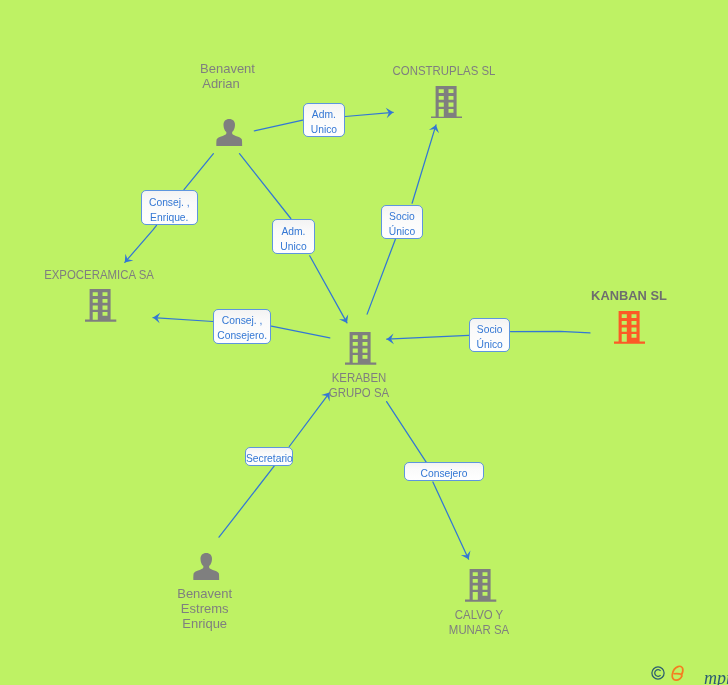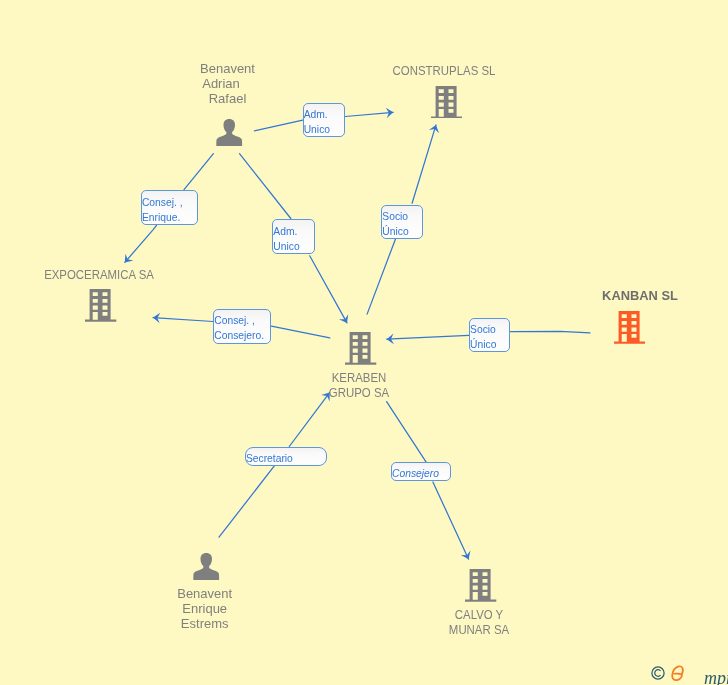--- a/index.html
+++ b/index.html
@@ -1,31 +1,31 @@
 <!DOCTYPE html>
 <html><head>
 <meta charset="utf-8">
 <style>
   html,body{margin:0;padding:0;background:#ffffff;}
   body{width:728px;height:685px;overflow:hidden;
        font-family:"Liberation Sans",sans-serif;
        -webkit-font-smoothing:antialiased;}
-  #stage{position:relative;width:728px;height:685px;background:#fef9c3;}
+  #stage{position:relative;width:728px;height:685px;background:#bef264;}
   svg.edges{position:absolute;left:0;top:0;width:728px;height:685px;overflow:visible;}
   .nodeicon{position:absolute;line-height:0;font-size:0;}
   .nodelabel{position:absolute;color:#7f7f7f;font-size:13px;white-space:nowrap;}
   .nodelabel .lrow{position:relative;height:14.9px;}
   .nodelabel .ltxt{position:absolute;transform:translateX(-50%);white-space:nowrap;}
   .nodelabel .ltxt.upper{transform:translateX(-50%) scaleX(0.878);}
   .nodelabel.strong{color:#6e6e6e;font-weight:bold;}
   .nodelabel.strong .ltxt.upper{transform:translateX(-50%) scaleX(0.99);}
   .rolebox{position:absolute;border:1.35px solid #5e96de;border-radius:5px;
     background:linear-gradient(180deg,#f3f3f3 0%,#fafafa 35%,#fefefe 100%);
     color:#3377d4;font-size:10.3px;
-    text-align:left;box-sizing:border-box;
+    text-align:center;box-sizing:border-box;
     display:flex;flex-direction:column;justify-content:center;padding-top:4px;}
   .rolebox .ln{display:block;line-height:15.1px;}
   .logo{position:absolute;}
 </style>
 </head>
 <body>
 
 <div id="stage">
   <svg class="edges" viewBox="0 0 728 685" width="728" height="685">
       <polyline points="254.3,130.9 302.7,120.1" fill="none" stroke="#3377d4" stroke-width="1.25" stroke-linecap="round" stroke-linejoin="round"></polyline>
@@ -57,23 +57,20 @@
       <div class="nodeicon" style="left: 216.25px; top: 118.6px;"><svg viewBox="0 0 26.5 27.1" width="26.5" height="27.1">
           <path fill="#7f7f7f" d="M13.25 0 C9.55 0 7.5 2.25 7.5 5.9 C7.5 8.85 8.9 12.2 10.35 12.9 L10.35 14.6 C10.1 15.5 8.85 16.25 6.7 16.9 C3.25 17.9 1.25 18.8 0.72 20.3 C0.5 21.0 0.35 22.3 0.35 27.1 L26.15 27.1 C26.15 22.3 26.0 21.0 25.78 20.3 C25.25 18.8 23.25 17.9 19.8 16.9 C17.65 16.25 16.4 15.5 16.15 14.6 L16.15 12.9 C17.6 12.2 19.0 8.85 19.0 5.9 C19.0 2.25 16.95 0 13.25 0 Z"></path>
         </svg></div>
       <div class="nodelabel" style="left: 0px; width: 728px; top: 61.3px;">
         <div class="lrow">
           <span class="ltxt" style="left: 227.5px;">Benavent</span>
         </div>
         <div class="lrow">
           <span class="ltxt" style="left: 221px;">Adrian</span>
         </div>
-        <div class="lrow">
-          <span class="ltxt" style="left: 227.5px;">Rafael</span>
-        </div>
       </div>
       <div class="nodeicon" style="left: 430.85px; top: 85.8px;"><svg viewBox="0 0 31.3 32.7" width="31.3" height="32.7">
           <path fill="#7f7f7f" fill-rule="evenodd" d="M4.6 0 H25.6 V30.4 H31.3 V32.7 H0 V30.4 H4.6 Z M7.7 3.2 H12.8 V6.9 H7.7 Z M17.5 3.2 H22.5 V6.9 H17.5 Z M7.7 9.9 H12.8 V13.7 H7.7 Z M17.5 9.9 H22.5 V13.7 H17.5 Z M7.7 16.6 H12.8 V20.7 H7.7 Z M17.5 16.6 H22.5 V20.7 H17.5 Z M7.7 23.0 H12.8 V30.7 H7.7 Z M17.5 23.0 H22.5 V26.8 H17.5 Z"></path>
         </svg></div>
       <div class="nodelabel" style="left: 0px; width: 728px; top: 62.6px;">
         <div class="lrow">
           <span class="ltxt upper" style="left: 444.1px;">CONSTRUPLAS SL</span>
         </div>
       </div>
       <div class="nodeicon" style="left: 85.35px; top: 289.2px;"><svg viewBox="0 0 31.3 32.7" width="31.3" height="32.7">
@@ -91,37 +88,37 @@
         <div class="lrow">
           <span class="ltxt upper" style="left: 358.5px;">KERABEN</span>
         </div>
         <div class="lrow">
           <span class="ltxt upper" style="left: 358.5px;">GRUPO SA</span>
         </div>
       </div>
       <div class="nodeicon" style="left: 613.55px; top: 310.9px;"><svg viewBox="0 0 31.3 32.7" width="31.3" height="32.7">
           <path fill="#fc5a26" fill-rule="evenodd" d="M4.6 0 H25.6 V30.4 H31.3 V32.7 H0 V30.4 H4.6 Z M7.7 3.2 H12.8 V6.9 H7.7 Z M17.5 3.2 H22.5 V6.9 H17.5 Z M7.7 9.9 H12.8 V13.7 H7.7 Z M17.5 9.9 H22.5 V13.7 H17.5 Z M7.7 16.6 H12.8 V20.7 H7.7 Z M17.5 16.6 H22.5 V20.7 H17.5 Z M7.7 23.0 H12.8 V30.7 H7.7 Z M17.5 23.0 H22.5 V26.8 H17.5 Z"></path>
         </svg></div>
-      <div class="nodelabel strong" style="left: 12px; width: 628px; top: 287.7px;">
+      <div class="nodelabel strong" style="left: 1px; width: 628px; top: 287.7px;">
         <div class="lrow">
           <span class="ltxt upper" style="left: 628.1px;">KANBAN SL</span>
         </div>
       </div>
       <div class="nodeicon" style="left: 193.25px; top: 553px;"><svg viewBox="0 0 26.5 27.1" width="26.5" height="27.1">
           <path fill="#7f7f7f" d="M13.25 0 C9.55 0 7.5 2.25 7.5 5.9 C7.5 8.85 8.9 12.2 10.35 12.9 L10.35 14.6 C10.1 15.5 8.85 16.25 6.7 16.9 C3.25 17.9 1.25 18.8 0.72 20.3 C0.5 21.0 0.35 22.3 0.35 27.1 L26.15 27.1 C26.15 22.3 26.0 21.0 25.78 20.3 C25.25 18.8 23.25 17.9 19.8 16.9 C17.65 16.25 16.4 15.5 16.15 14.6 L16.15 12.9 C17.6 12.2 19.0 8.85 19.0 5.9 C19.0 2.25 16.95 0 13.25 0 Z"></path>
         </svg></div>
       <div class="nodelabel" style="left: 0px; width: 728px; top: 586.1px;">
         <div class="lrow">
           <span class="ltxt" style="left: 204.7px;">Benavent</span>
         </div>
         <div class="lrow">
-          <span class="ltxt" style="left: 204.7px;">Enrique</span>
+          <span class="ltxt" style="left: 204.7px;">Estrems</span>
         </div>
         <div class="lrow">
-          <span class="ltxt" style="left: 204.7px;">Estrems</span>
+          <span class="ltxt" style="left: 204.7px;">Enrique</span>
         </div>
       </div>
       <div class="nodeicon" style="left: 465.45px; top: 569.1px;"><svg viewBox="0 0 31.3 32.7" width="31.3" height="32.7">
           <path fill="#7f7f7f" fill-rule="evenodd" d="M4.6 0 H25.6 V30.4 H31.3 V32.7 H0 V30.4 H4.6 Z M7.7 3.2 H12.8 V6.9 H7.7 Z M17.5 3.2 H22.5 V6.9 H17.5 Z M7.7 9.9 H12.8 V13.7 H7.7 Z M17.5 9.9 H22.5 V13.7 H17.5 Z M7.7 16.6 H12.8 V20.7 H7.7 Z M17.5 16.6 H22.5 V20.7 H17.5 Z M7.7 23.0 H12.8 V30.7 H7.7 Z M17.5 23.0 H22.5 V26.8 H17.5 Z"></path>
         </svg></div>
       <div class="nodelabel" style="left: 0px; width: 728px; top: 607.3px;">
         <div class="lrow">
           <span class="ltxt upper" style="left: 479.2px;">CALVO Y</span>
         </div>
         <div class="lrow">
@@ -147,24 +144,24 @@
         <span class="ln">Único</span>
       </div>
       <div class="rolebox" style="left: 213.3px; top: 309px; width: 57.7px; height: 34.9px;">
         <span class="ln">Consej. ,</span>
         <span class="ln">Consejero.</span>
       </div>
       <div class="rolebox" style="left: 469.1px; top: 318.2px; width: 41.2px; height: 34.2px;">
         <span class="ln">Socio</span>
         <span class="ln">Único</span>
       </div>
-      <div class="rolebox" style="left: 244.9px; top: 446.9px; width: 82px; height: 19.5px; border-radius: 8px;">
+      <div class="rolebox" style="left: 244.9px; top: 446.9px; width: 48px; height: 19.5px;">
         <span class="ln">Secretario</span>
       </div>
-      <div class="rolebox" style="left: 391px; top: 461.9px; width: 60px; height: 19.1px; font-style: italic;">
+      <div class="rolebox" style="left: 404px; top: 461.9px; width: 80px; height: 19.1px;">
         <span class="ln">Consejero</span>
       </div>
     </div>
 
   <div class="logo" id="logo-el" style="left: 0px; top: 0px;">
       <svg width="14" height="14" viewBox="0 0 14 14" style="position:absolute;left:651.3px;top:666.3px;">
         <circle cx="7" cy="7" r="6.1" fill="none" stroke="#2c5d70" stroke-width="1.25"></circle>
         <path d="M9.55 4.85 A3.3 3.3 0 1 0 9.55 9.15" fill="none" stroke="#2c5d70" stroke-width="1.25"></path>
       </svg>
       <svg width="16" height="20" viewBox="0 0 16 20" style="position:absolute;left:671px;top:664.5px;overflow:visible;">

